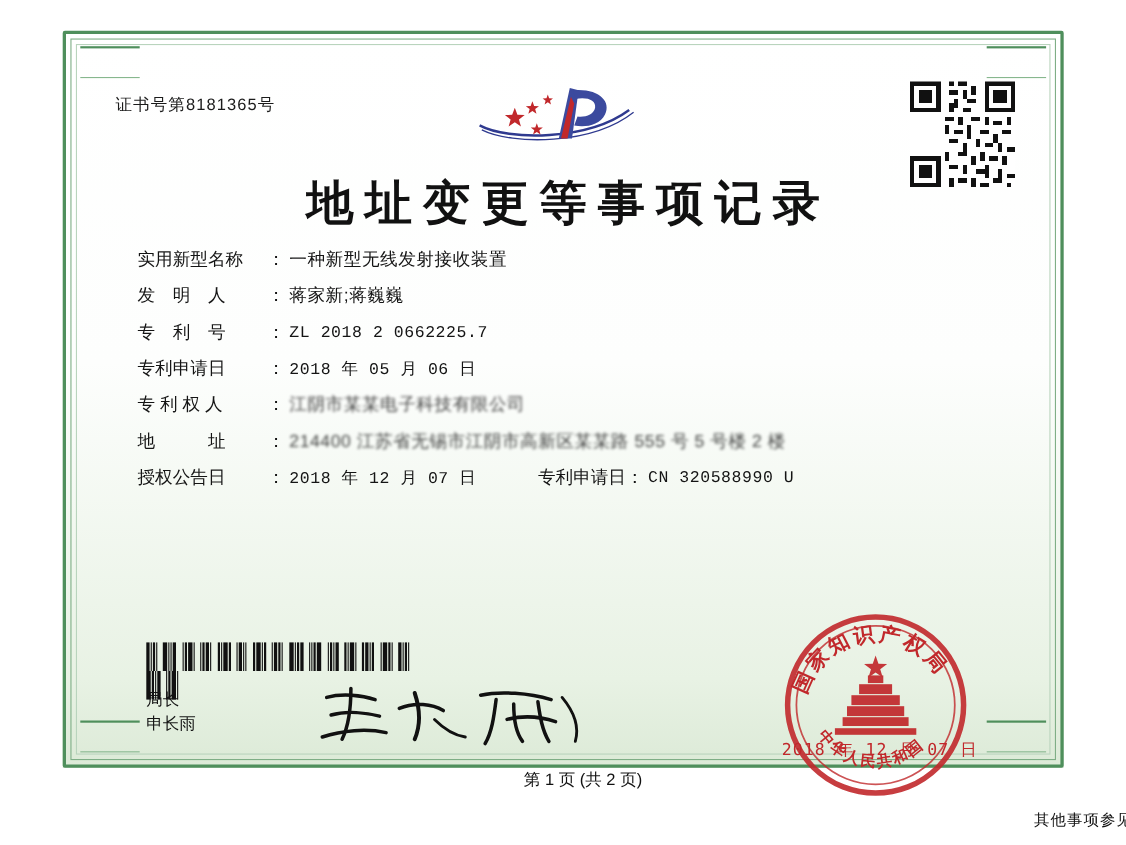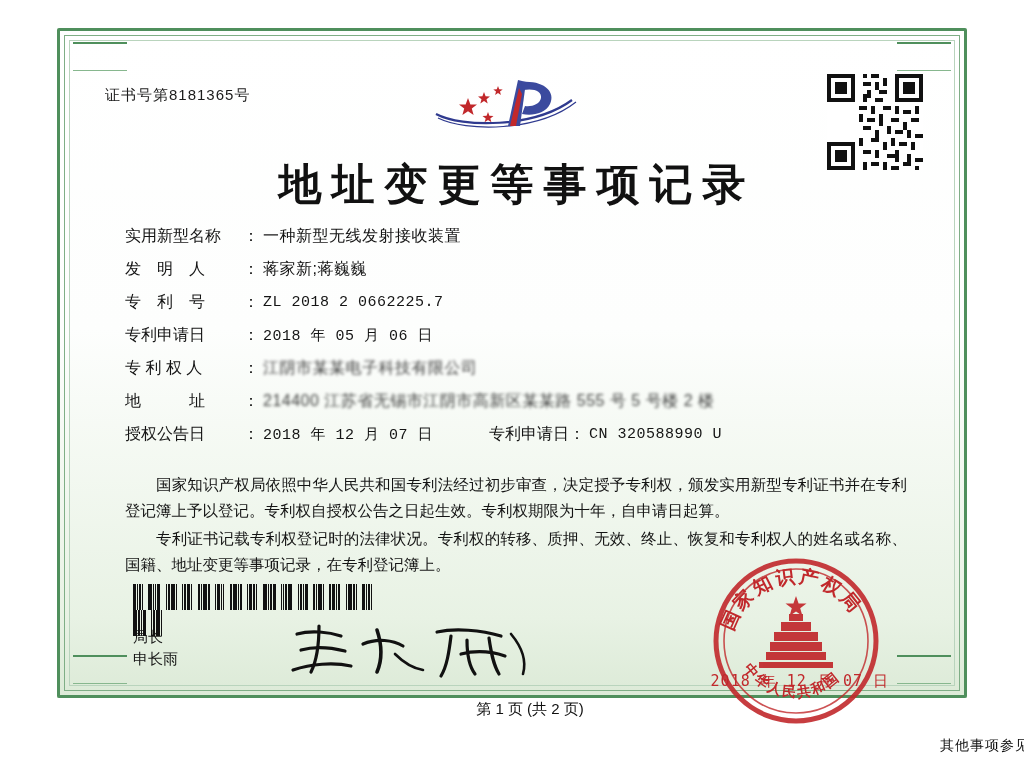--- a/index.html
+++ b/index.html
@@ -346,24 +346,20 @@
       <div class="field-row">
         <span class="field-label">授权公告日</span>
         <span class="field-colon">：</span>
         <span class="field-value mono">2018 年 12 月 07 日</span>
         <span class="right-label" style="margin-left:56px;">专利申请日</span>
         <span class="field-colon">：</span>
         <span class="field-value mono">CN 320588990 U</span>
       </div>
     </div>
 
-    <div class="paragraphs">
-      <p>国家知识产权局依照中华人民共和国专利法经过初步审查，决定授予专利权，颁发实用新型专利证书并在专利登记簿上予以登记。专利权自授权公告之日起生效。专利权期限为十年，自申请日起算。</p>
-      <p>专利证书记载专利权登记时的法律状况。专利权的转移、质押、无效、终止、恢复和专利权人的姓名或名称、国籍、地址变更等事项记录，在专利登记簿上。</p>
-    </div>
 
     <div class="barcode">
       <span style="width:3px"></span><span style="width:1px"></span><span style="width:2px"></span><span style="width:1px"></span>
       <span style="width:4px"></span><span style="width:1px"></span><span style="width:1px"></span><span style="width:3px"></span>
       <span style="width:1px"></span><span style="width:2px"></span><span style="width:4px"></span><span style="width:1px"></span>
       <span style="width:1px"></span><span style="width:2px"></span><span style="width:3px"></span><span style="width:1px"></span>
       <span style="width:2px"></span><span style="width:1px"></span><span style="width:4px"></span><span style="width:2px"></span>
       <span style="width:1px"></span><span style="width:3px"></span><span style="width:1px"></span><span style="width:1px"></span>
       <span style="width:2px"></span><span style="width:4px"></span><span style="width:1px"></span><span style="width:2px"></span>
       <span style="width:1px"></span><span style="width:3px"></span><span style="width:2px"></span><span style="width:1px"></span>

